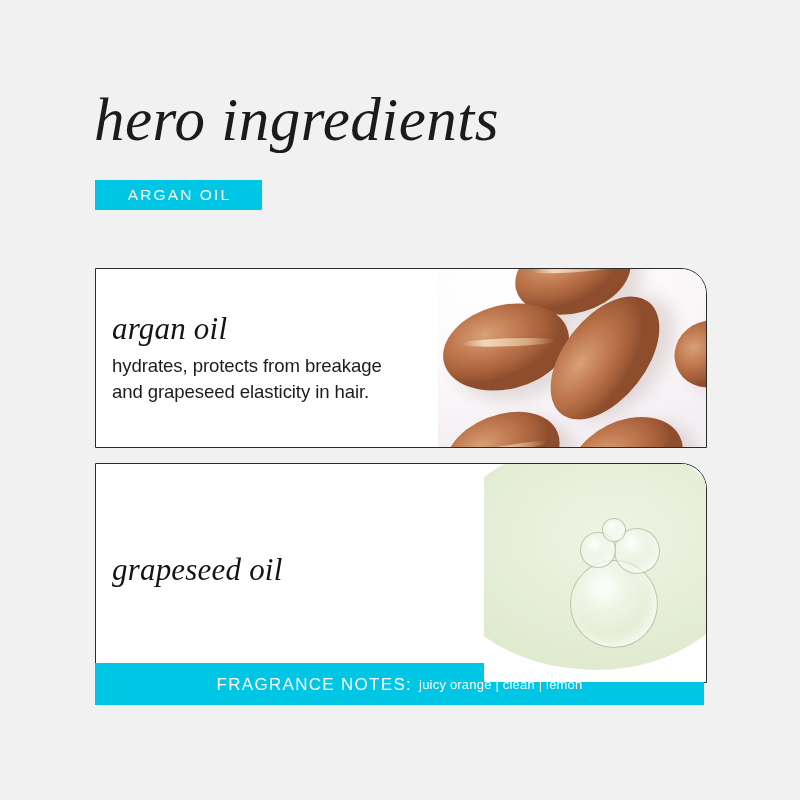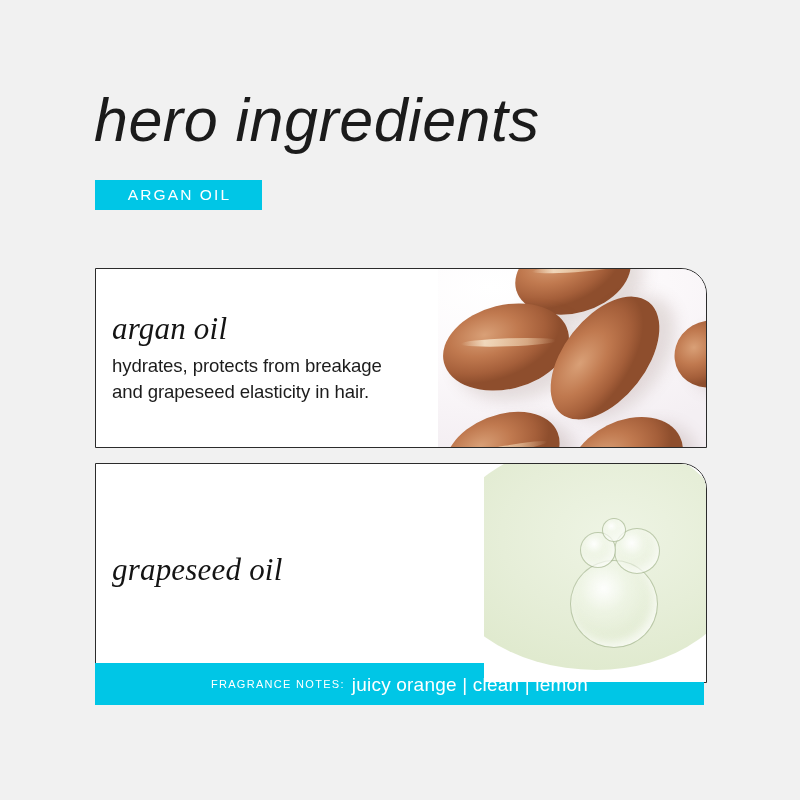--- a/index.html
+++ b/index.html
@@ -21,21 +21,21 @@
     inset: 0;
     width: 800px;
     height: 800px;
   }
 
   
   .page-title {
     position: absolute;
     left: 94px;
     top: 84px;
-    font-family: Liberation Sans, sans-serif;
+    font-family: Liberation Serif, serif;
     font-style: italic;
     font-size: 61px;
     line-height: 72px;
     letter-spacing: 0.5px;
     color: #1b1b1b;
     white-space: nowrap;
   }
 
   
   .badge {
@@ -181,27 +181,27 @@
     height: 42px;
     background: #00c6e6;
     border-top-right-radius: 17px;
     display: flex;
     align-items: center;
     justify-content: center;
     gap: 0;
   }
   .frag-label {
     color: #ffffff;
-    font-size: 11px;
+    font-size: 17px;
     letter-spacing: 1.3px;
     line-height: 1;
   }
   .frag-notes {
     color: #ffffff;
-    font-size: 19px;
+    font-size: 13px;
     line-height: 1;
     margin-left: 7px;
     letter-spacing: 0.2px;
     font-weight: 300;
   }
 </style>
 </head>
 <body>
 
 <div class="page">

